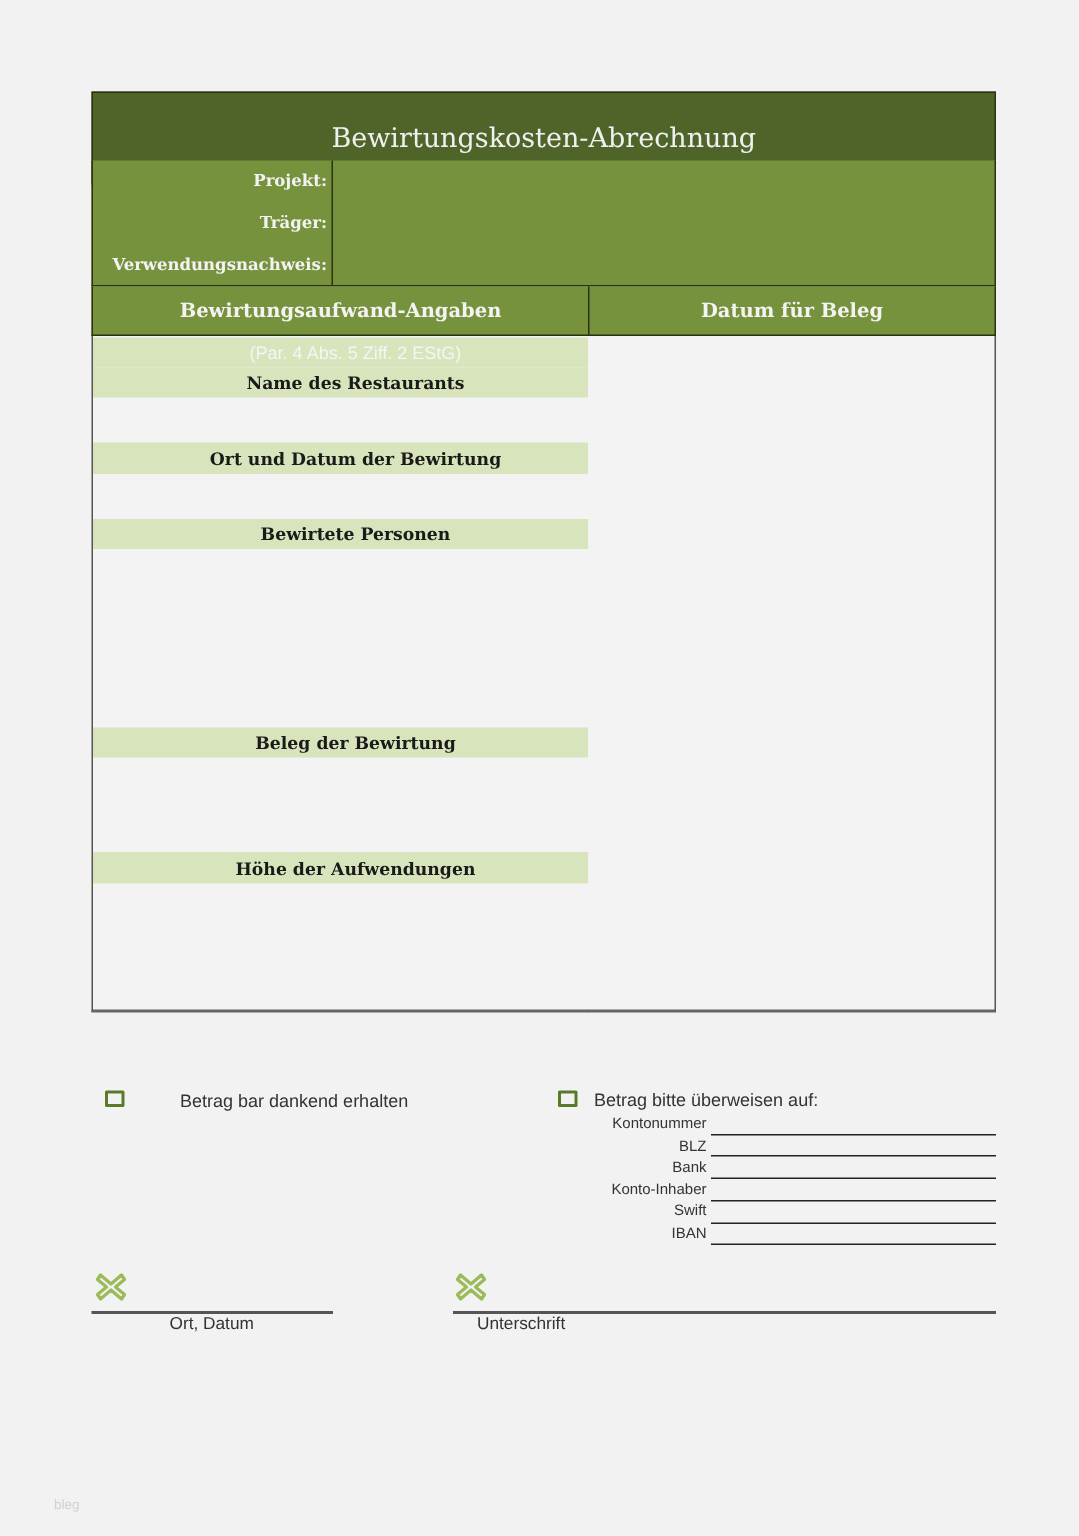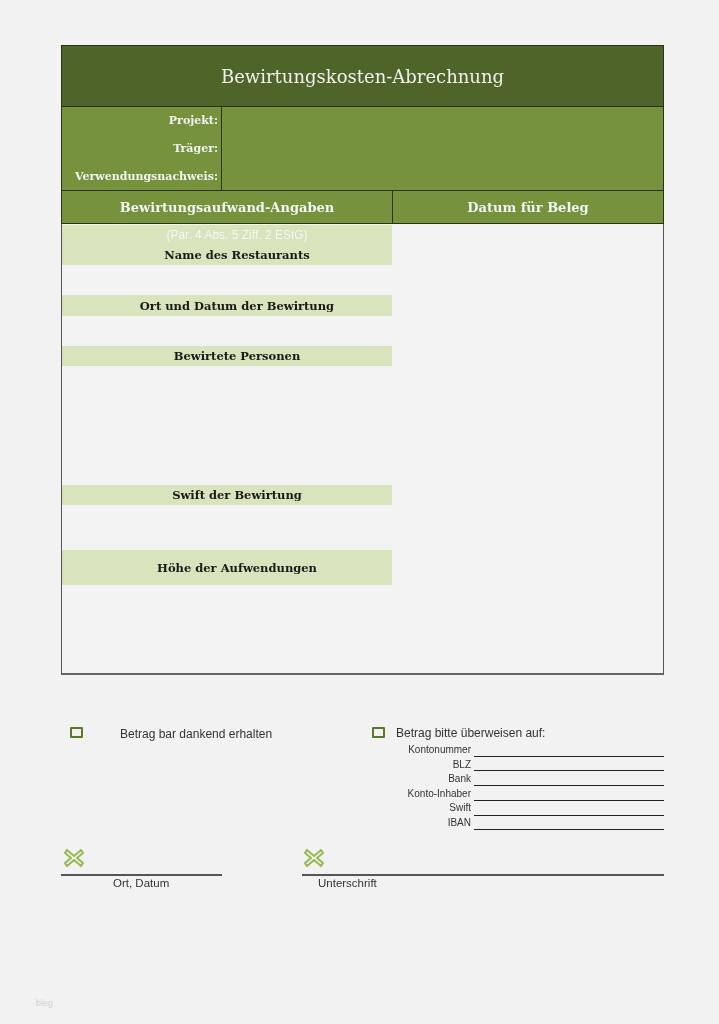--- a/index.html
+++ b/index.html
@@ -2,21 +2,21 @@
 <html><head>
   <meta charset="utf-8">
   <style>
     * { box-sizing: border-box; margin: 0; padding: 0; }
     html, body { width: 719px; height: 1024px; background: #f2f2f2; overflow: hidden; }
     body { position: relative; font-family: "Liberation Sans", sans-serif; color: #222; }
 
     .form { position: absolute; left: 61px; top: 45px; width: 603px; }
 
     .title-bar {
-      position: absolute; left: 0; top: 0; width: 603px; height: 62px;
+      position: absolute; left: 0; top: 16px; width: 603px; height: 62px;
       background: #4f6428; border: 1.5px solid #2a3314;
       display: flex; align-items: center; justify-content: center;
       color: #f0f0f0; font-family: "DejaVu Serif", serif; font-size: 18px;
     }
 
     .meta-block {
       position: absolute; left: 0; top: 62px; width: 603px; height: 84px;
       background: #76923c; border: 1.5px solid #2a3314; border-top: none;
     }
     .meta-labels {
@@ -96,23 +96,23 @@
   <div class="section-head head-right">Datum für Beleg</div>
 
   <div class="left-col">
     <div class="band sub" style="top:1px;height:20px">(Par. 4 Abs. 5 Ziff. 2 EStG)</div>
     <div class="band" style="top:21px;height:20px">Name des Restaurants</div>
     <div style="position:absolute;left:0;top:41px;width:100%;height:30px"></div>
     <div class="band" style="top:71px;height:21px">Ort und Datum der Bewirtung</div>
     <div style="position:absolute;left:0;top:92px;width:100%;height:30px"></div>
     <div class="band" style="top:122px;height:20px">Bewirtete Personen</div>
     <div style="position:absolute;left:0;top:142px;width:100%;height:119px"></div>
-    <div class="band" style="top:261px;height:20px">Swift der Bewirtung</div>
+    <div class="band" style="top:261px;height:20px">Beleg der Bewirtung</div>
     <div style="position:absolute;left:0;top:281px;width:100%;height:45px"></div>
-    <div class="band" style="top:326px;height:35px">Höhe der Aufwendungen</div>
+    <div class="band" style="top:344px;height:21px">Höhe der Aufwendungen</div>
     <div style="position:absolute;left:0;top:367px;width:100%;height:34px"></div>
     <div style="position:absolute;left:0;top:421px;width:100%;height:28px"></div>
   </div>
 
   <div class="right-col"></div>
 </div>
 
 <div class="lower">
   <div class="checkbox" style="left:70px;top:707px"></div>
   <span class="cb-text" style="left:120px;top:707px">Betrag bar dankend erhalten</span>

